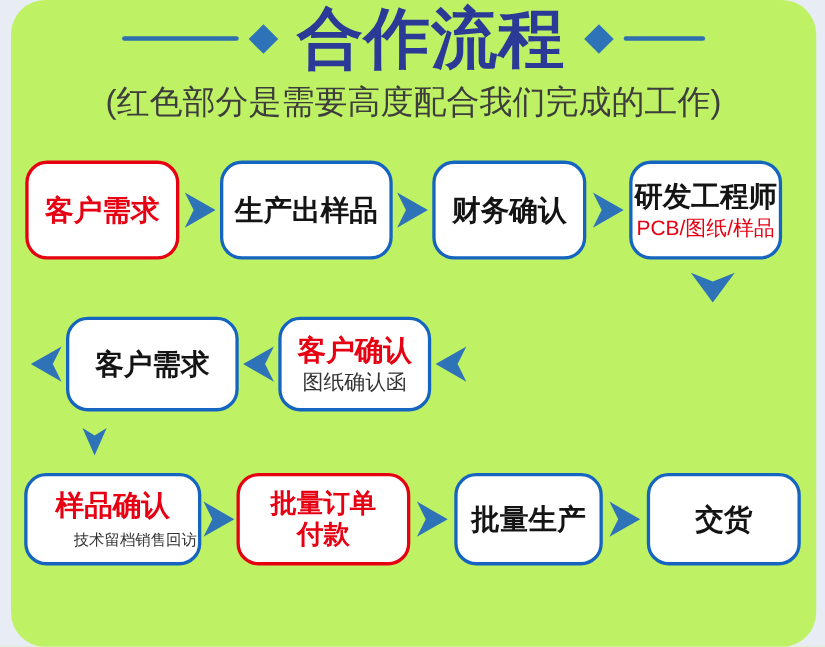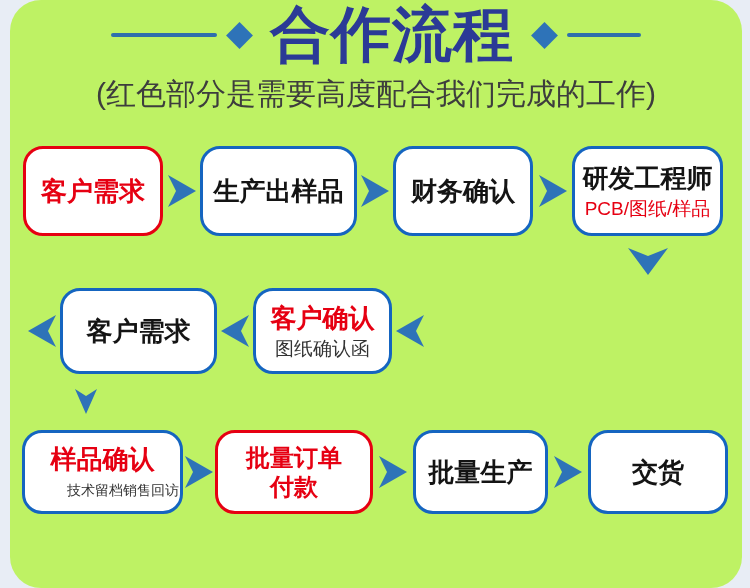--- a/index.html
+++ b/index.html
@@ -71,21 +71,21 @@
   .bt{font-size:26px;font-weight:700;color:#141414;line-height:30px;}
   .bt.red-text{color:var(--accent-red);}
   .bt.two{white-space:pre-line;font-size:24px;line-height:29px;}
   .bs{font-size:19px;line-height:22px;margin-top:5px;}
   .bs.red-text{color:var(--accent-red);}
   .bs.dark{color:#333333;}
   .bs.small{font-size:14px;margin-left:41px;}
 
   .gap{display:flex;align-items:center;justify-content:center;}
 
-  .w135{width:135px}.w139{width:139px}.w140{width:140px}.w151{width:151px}
+  .w135{width:135px}.w139{width:139px}.w140{width:140px}.w151{width:139px}
   .w155{width:155px}.w157{width:157px}.w158{width:158px}.w161{width:161px}
   .g32{width:32px}.g36{width:36px}.g37{width:37px}.g39{width:39px}.g40{width:40px}
 
   .conn{position:relative;}
   .conn1{height:52px;}
   .conn2{height:56px;}
   .conn svg{position:absolute;}
   .conn1 svg{left:616px;top:11px;}
   .conn2 svg{left:64px;top:14px;}
 </style>

